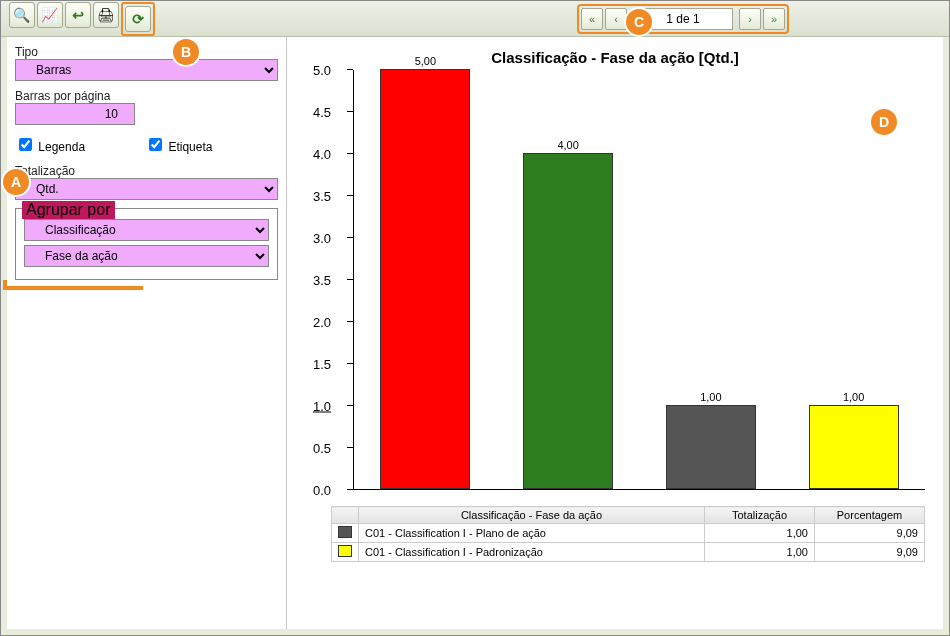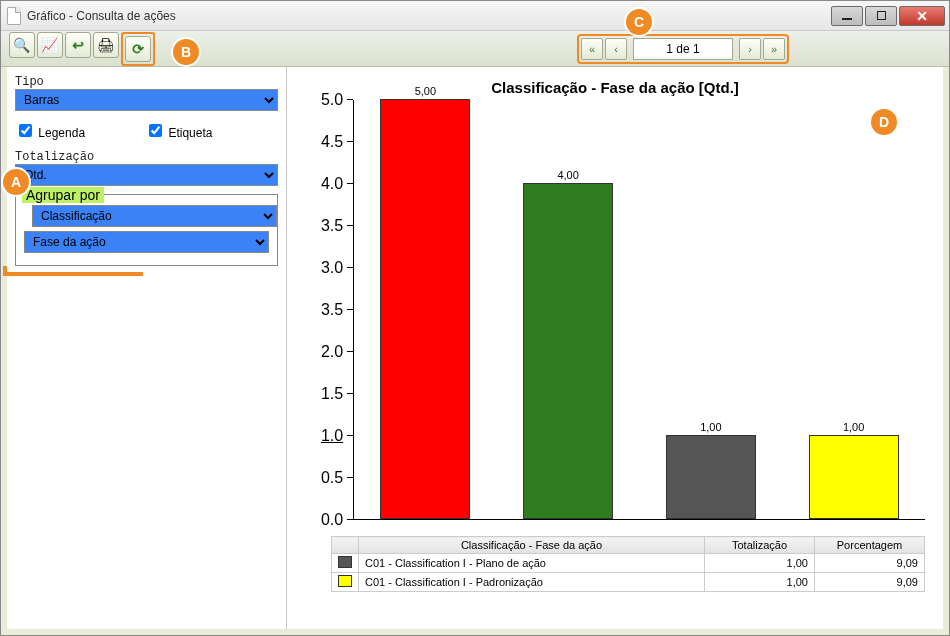--- a/index.html
+++ b/index.html
@@ -25,35 +25,35 @@
   .highlight-box { border:2px solid #f08a24; border-radius:3px; padding:2px; }
 
   .pager { position:absolute; right:160px; display:flex; align-items:center; }
   .pager-ctl { width:22px; height:22px; border:1px solid #a0a890; background:linear-gradient(#fefff8,#e4ead6); display:flex; align-items:center; justify-content:center; color:#3a7a3a; font-size:11px; cursor:pointer; border-radius:2px; }
   .pager .page-display { width:100px; height:22px; border:1px solid #a0a890; background:#fff; margin:0 4px; text-align:center; line-height:20px; font-size:12px; }
   .pager-highlight { border:2px solid #f08a24; border-radius:4px; padding:2px; display:flex; align-items:center; gap:2px; }
 
   
   .body { flex:1; display:flex; background:#fff; border:6px solid #e7ecdb; border-top:none; }
   .sidebar { width:280px; padding:6px 8px; border-right:1px solid #c8c8c8; background:#fff; }
-  .field-label { font-size:12px; color:#222; margin-top:2px;font-family:Liberation Mono, monospace; }
-  .select, .text-input { width:100%; border:1px solid #888; height:22px; font-size:12px; padding:1px 4px; background:#3b82f6; }
+  .field-label { font-size:12px; color:#222; margin-top:2px; }
+  .select, .text-input { width:100%; border:1px solid #888; height:22px; font-size:12px; padding:1px 16px; background:#f0abfc; }
   .text-input.num { width:120px; text-align:right; }
   .row { margin-bottom:8px; }
   .checks { display:flex; gap:60px; margin:10px 0; }
   .fieldset { border:1px solid #888; padding:10px 8px 12px 8px; margin-top:6px; position:relative; }
-  .fieldset .legend { position:absolute; top:-8px; left:6px; background:#bef264; padding:0 4px; font-size:14px; }
+  .fieldset .legend { position:absolute; top:-8px; left:6px; background:#be185d; padding:0 4px; font-size:16px; }
   .sidebar-highlight { border-left:4px solid #f08a24; border-bottom:4px solid #f08a24; margin-left:-12px; padding-left:8px; padding-bottom:6px; width:140px; }
 
   
   .chart-pane { flex:1; position:relative; padding:6px 6px 6px 6px; }
   .chart-title { text-align:center; font-weight:bold; font-size:15px; margin:6px 0 4px 0; }
   .chart-area { position:relative; height:420px; margin:0 12px 0 60px; }
   .y-axis { position:absolute; left:-40px; top:0; bottom:0; width:38px; }
-  .y-tick { position:absolute; right:0; transform:translateY(50%); font-size:16px; text-align:center; width:100%; }
+  .y-tick { position:absolute; right:0; transform:translateY(50%); font-size:13px; text-align:left; width:100%; }
   .bars { position:absolute; left:0; right:0; bottom:0; top:0; display:flex; align-items:flex-end; justify-content:space-around; border-left:1px solid #000; border-bottom:1px solid #000; }
   .tick-marks { position:absolute; left:-6px; top:0; bottom:0; width:6px; }
   .tick-mark { position:absolute; left:0; width:6px; height:1px; background:#000; }
   .bar-wrap { width:100px; display:flex; flex-direction:column; align-items:center; }
   .bar-label { font-size:11px; margin-bottom:2px; }
   .bar { width:90px; border:1px solid #333; }
 
   
   .data-table { margin:16px 12px 16px 38px; border-collapse:collapse; width:calc(100% - 50px); font-size:11px; }
   .data-table th, .data-table td { border:1px solid #ccc; padding:2px 6px; }
@@ -62,35 +62,20 @@
   .swatch { width:14px; height:12px; border:1px solid #333; display:inline-block; }
 
   
   .callout { position:absolute; width:26px; height:26px; background:#f08a24; border-radius:50%; color:#fff; font-weight:bold; display:flex; align-items:center; justify-content:center; font-size:14px; box-shadow:0 0 0 2px #fff; z-index:20; }
 </style>
 </head>
 <body>
 
 <div class="window">
 
-  <div class="titlebar">
-    <div class="doc-icon"></div>
-    <div class="title">Gráfico - Consulta de ações</div>
-    <div class="win-btns">
-      <div class="win-btn">
-          <div class="mn"></div>
-        </div>
-      <div class="win-btn">
-          <div class="sq"></div>
-        </div>
-      <div class="win-btn close">
-          <span class="x">✕</span>
-        </div>
-    </div>
-  </div>
 
   <div class="toolbar">
     <div class="tool-group">
       <div class="tool-btn">
           <span>🔍</span>
         </div>
       <div class="tool-btn">
           <span>📈</span>
         </div>
       <div class="tool-btn" style="color:#2e7d1f;font-weight:bold;">
@@ -126,40 +111,44 @@
   </div>
 
   <div class="body">
 
     <div class="sidebar">
       <div class="row">
         <div class="field-label">Tipo</div>
         <select class="select">
           <option>Barras</option>
         </select>
+      </div>
+      <div class="row">
+        <div class="field-label">Barras por página</div>
+        <input class="text-input num" value="10" style="">
       </div>
       <div class="checks">
         <label>
           <input type="checkbox" checked="" style="">
           <span>Legenda</span>
         </label>
         <label>
           <input type="checkbox" checked="" style="">
           <span>Etiqueta</span>
         </label>
       </div>
       <div class="row">
         <div class="field-label">Totalização</div>
         <select class="select">
           <option>Qtd.</option>
         </select>
       </div>
       <div class="fieldset">
         <div class="legend">Agrupar por</div>
-        <select class="select" style="margin-bottom:4px;margin-left:8px;">
+        <select class="select" style="margin-bottom:4px;">
           <option>Classificação</option>
         </select>
         <select class="select">
           <option>Fase da ação</option>
         </select>
       </div>
       <div class="sidebar-highlight"></div>
     </div>
 
     <div class="chart-pane">

